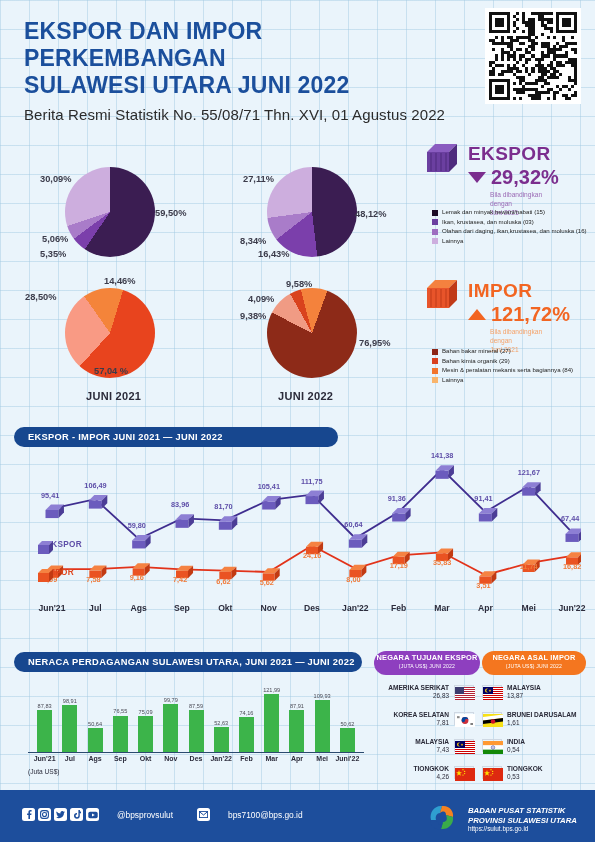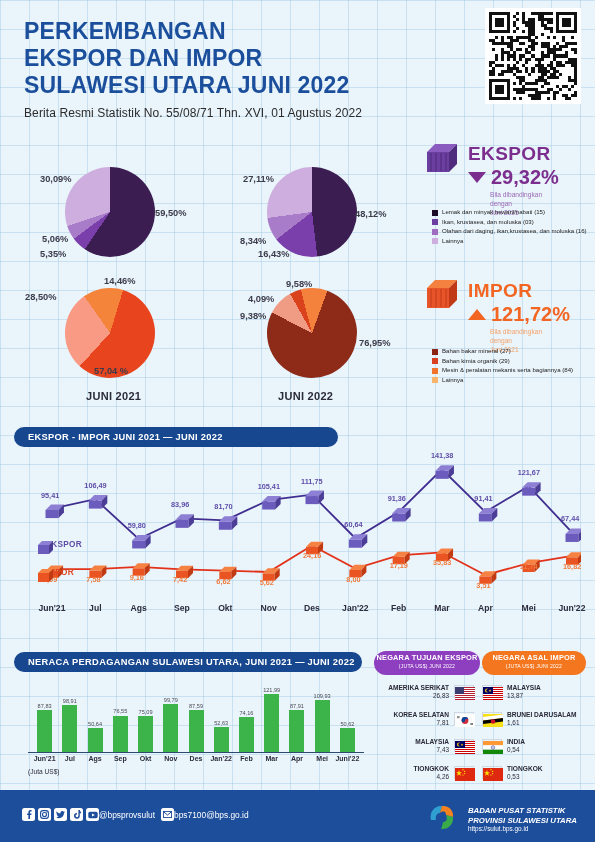--- a/index.html
+++ b/index.html
@@ -20,21 +20,21 @@
     z-index:0;
   }
   .page{ position:absolute; inset:0; z-index:1; }
 
   
   .header{ position:absolute; left:24px; top:18px; width:440px; }
   .title{
     font-size:23px; font-weight:bold; color:#1b4f9c;
     line-height:1.18; letter-spacing:.2px;
   }
-  .subtitle{ font-size:12px; color:#2b2b2b; margin-top:7px; letter-spacing:.1px;}
+  .subtitle{ font-size:15px; color:#2b2b2b; margin-top:7px; letter-spacing:.1px;}
 
   .qr{ position:absolute; right:14px; top:8px; width:96px; height:96px; background:#fff; padding:4px;}
   .qr svg{ display:block; }
 
   
   .banner{
     position:absolute;
     background:#17478f;
     color:#fff;
     border-radius:14px;
@@ -104,22 +104,22 @@
 </style>
 </head>
 <body>
 
 <div class="grid-bg"></div>
 
 <div class="page">
 
   <div class="header">
     <div class="title">
+      <div>EKSPOR DAN IMPOR</div>
       <div>PERKEMBANGAN</div>
-      <div>EKSPOR DAN IMPOR</div>
       <div>SULAWESI UTARA JUNI 2022</div>
     </div>
     <div class="subtitle">Berita Resmi Statistik No. 55/08/71 Thn. XVI, 01 Agustus 2022</div>
   </div>
 
   <div class="qr">
     <svg width="88" height="88" viewBox="0 0 29 29" shape-rendering="crispEdges">
       <rect width="29" height="29" fill="#fff"></rect>
       <g fill="#111" id="qrcells">
           <rect x="9" y="0" width="1" height="1"></rect>
@@ -947,21 +947,21 @@
             <circle cx="8" cy="7.1" r="0.7" fill="#ffde00"></circle>
           </svg></span>
         <div style="text-align: left; flex: 1 1 0%;">
           <div class="cname">TIONGKOK</div>
           <div class="cval">0,53</div>
         </div>
       </div>
     </div>
 
   <div class="footer">
-    <div style="position:absolute; left:22px; top:18px; display:flex; align-items:center; gap:0;">
+    <div style="position:absolute; left:22px; top:18px; display:flex; align-items:center; gap:18px;">
       <div class="soc" id="socicons">
           <span class="ic">
             <svg width="8" height="9" viewBox="0 0 8 9">
               <path d="M5 9V5h1.3l.2-1.6H5V2.4c0-.5.1-.8.8-.8h.8V.1C6.4.1 6 0 5.5 0 4.2 0 3.4.8 3.4 2.2v1.2H2.1V5h1.3v4z" fill="#1d4e9c"></path>
             </svg>
           </span>
           <span class="ic">
             <svg width="9" height="9" viewBox="0 0 9 9">
               <rect x="0.6" y="0.6" width="7.8" height="7.8" rx="2.3" fill="none" stroke="#1d4e9c" stroke-width="1.1"></rect>
               <circle cx="4.5" cy="4.5" r="2" fill="none" stroke="#1d4e9c" stroke-width="1.1"></circle>

